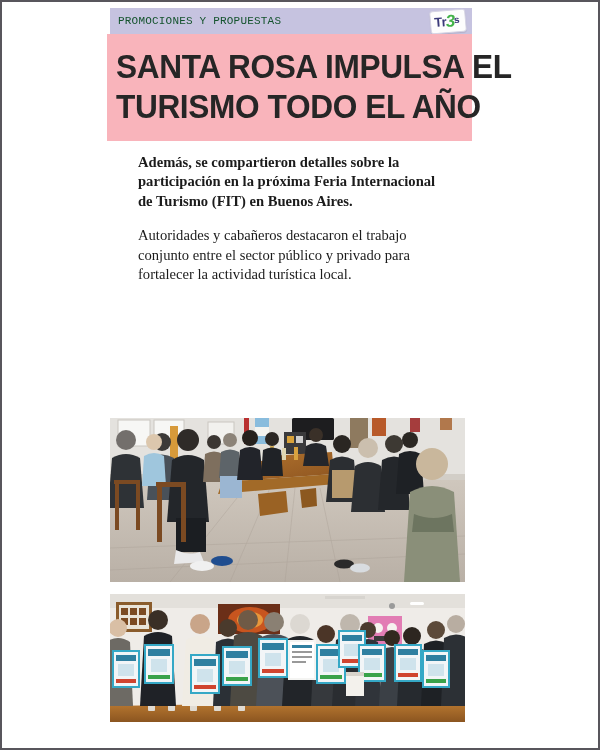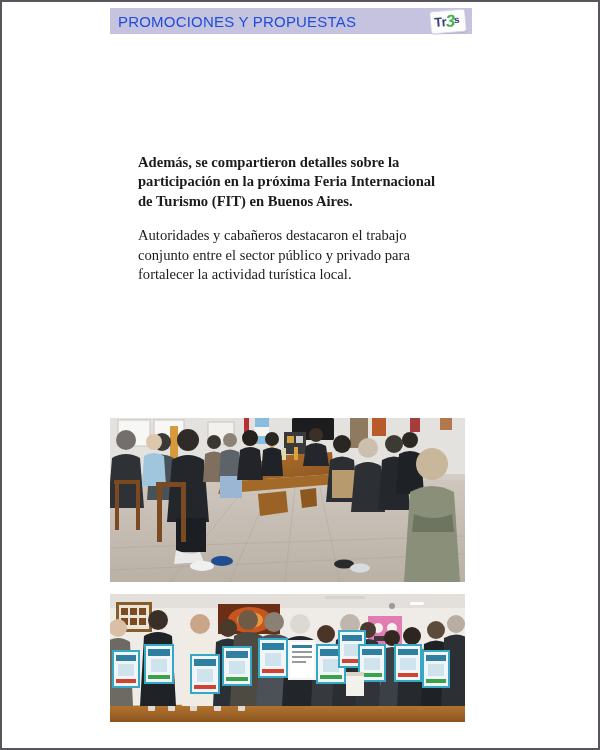--- a/index.html
+++ b/index.html
@@ -35,24 +35,24 @@
     width: 362px;
     height: 26px;
     background: #c6c3e0;
     display: flex;
     align-items: center;
     justify-content: space-between;
     box-sizing: border-box;
     padding: 0 6px 0 8px;
   }
   #kicker {
-    font-family: Liberation Sans, sans-serif;
-    font-size: 15px;
+    font-family: Liberation Mono, monospace;
+    font-size: 11px;
     letter-spacing: 0.2px;
-    color: #1d4ed8;
+    color: #14532d;
     white-space: nowrap;
   }
   #brand-logo {
     width: 38px;
     height: 24px;
     position: relative;
     flex: 0 0 auto;
   }
   #brand-logo .plate {
     position: absolute;
@@ -157,20 +157,24 @@
     <span id="brand-logo">
       <span class="plate"></span>
       <span class="wordmark">
         <span>Tr</span>
           <span class="three">3</span>
           <span class="s">s</span>
       </span>
     </span>
   </div>
 
+  <div id="headline-banner">
+    <div class="hl">SANTA ROSA IMPULSA EL</div>
+    <div class="hl">TURISMO TODO EL AÑO</div>
+  </div>
 
   <div id="article">
     <p class="tight">
       <span>Además, se compartieron detalles sobre la participación en la próxima Feria Internacional de Turismo (FIT) en Buenos Aires.</span>
     </p>
     <p class="spaced">
       <span>Autoridades y cabañeros destacaron el trabajo conjunto entre el sector público y privado para fortalecer la actividad turística local.</span>
     </p>
   </div>
 

